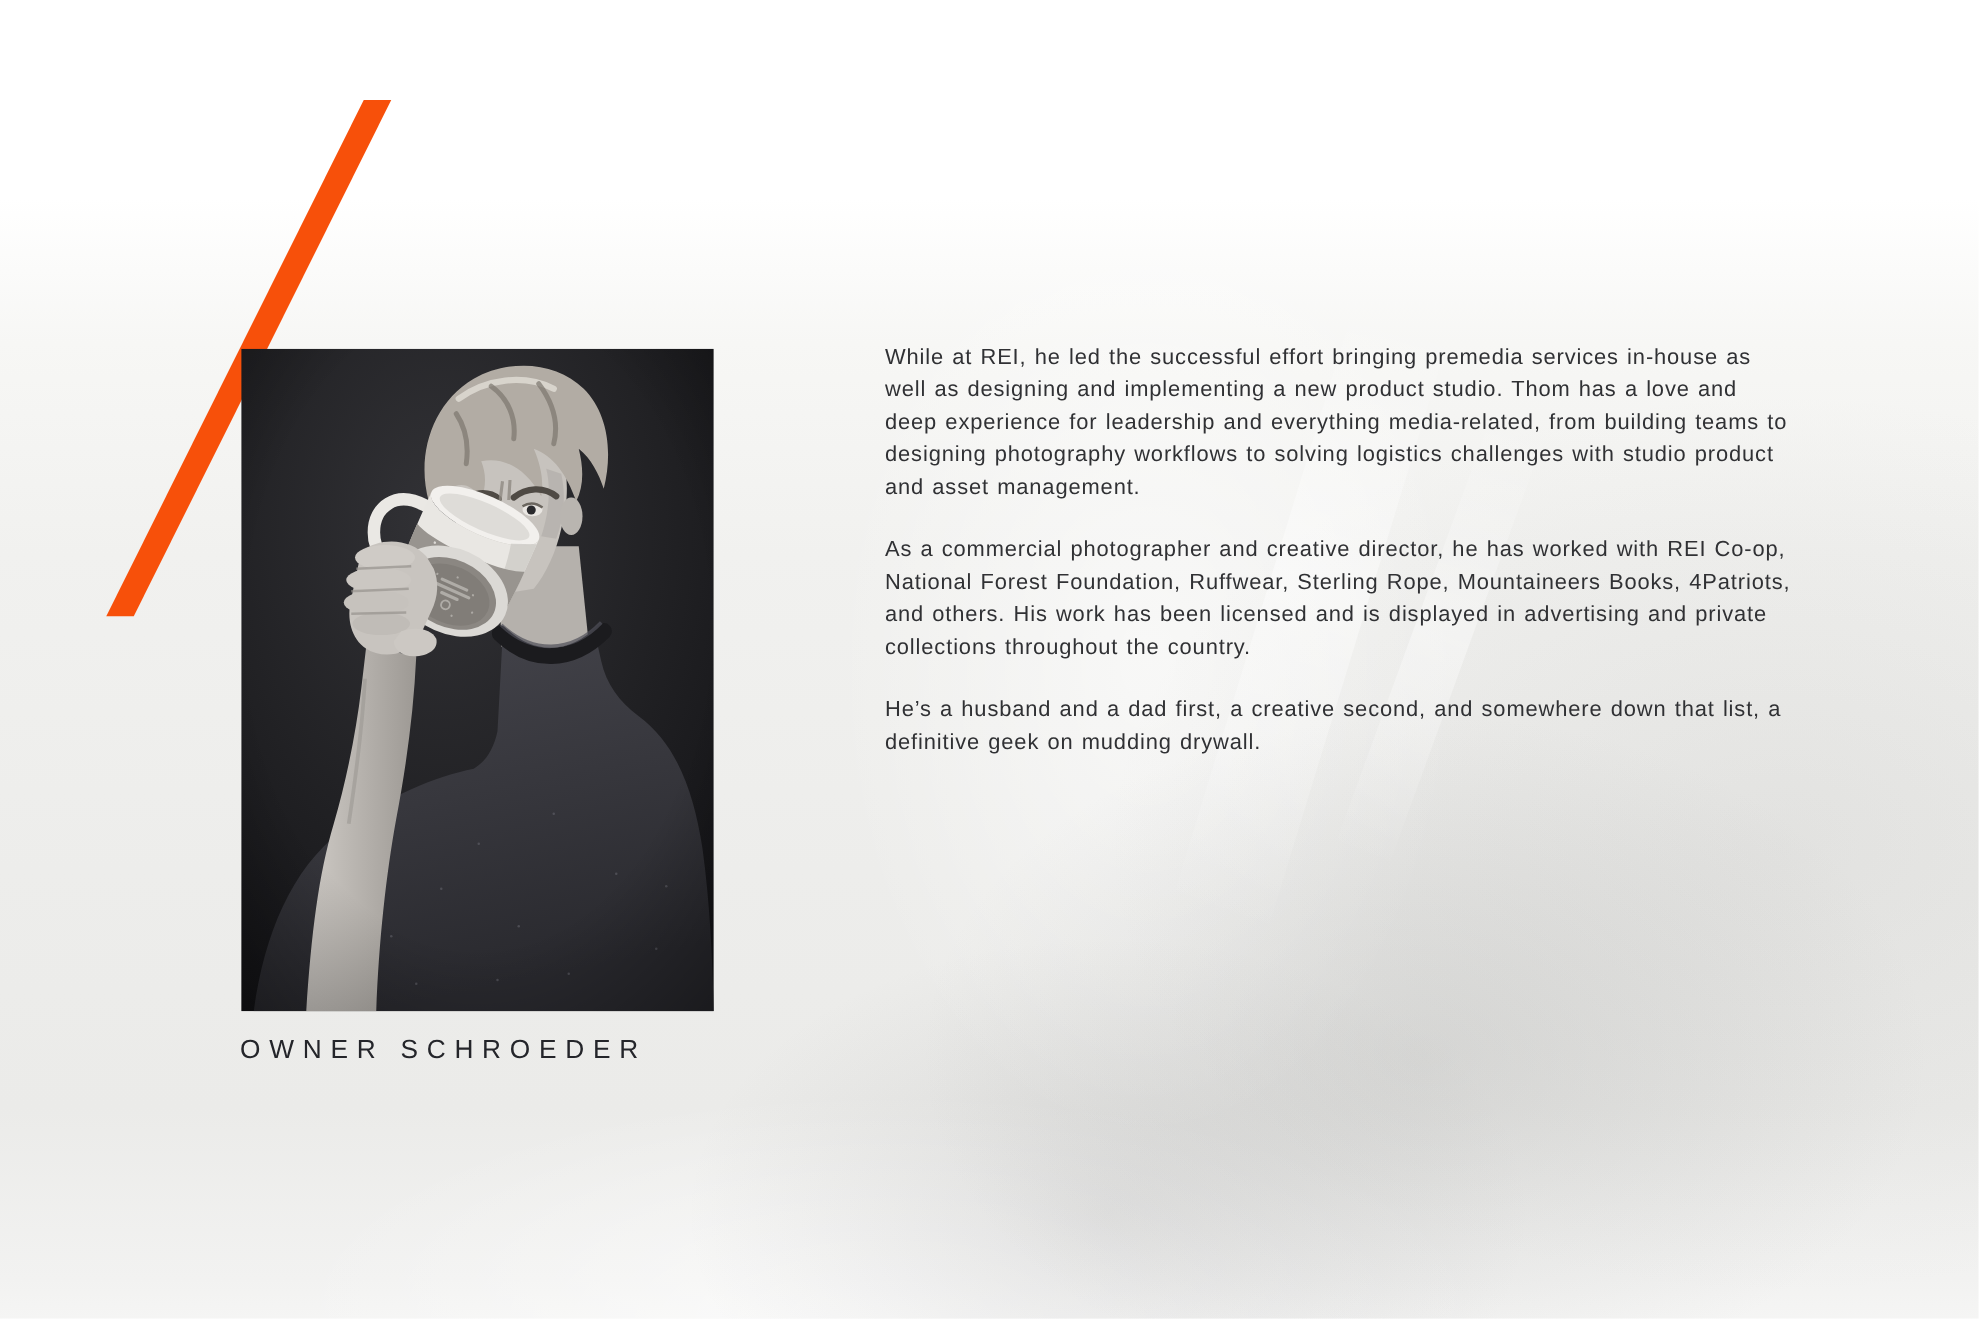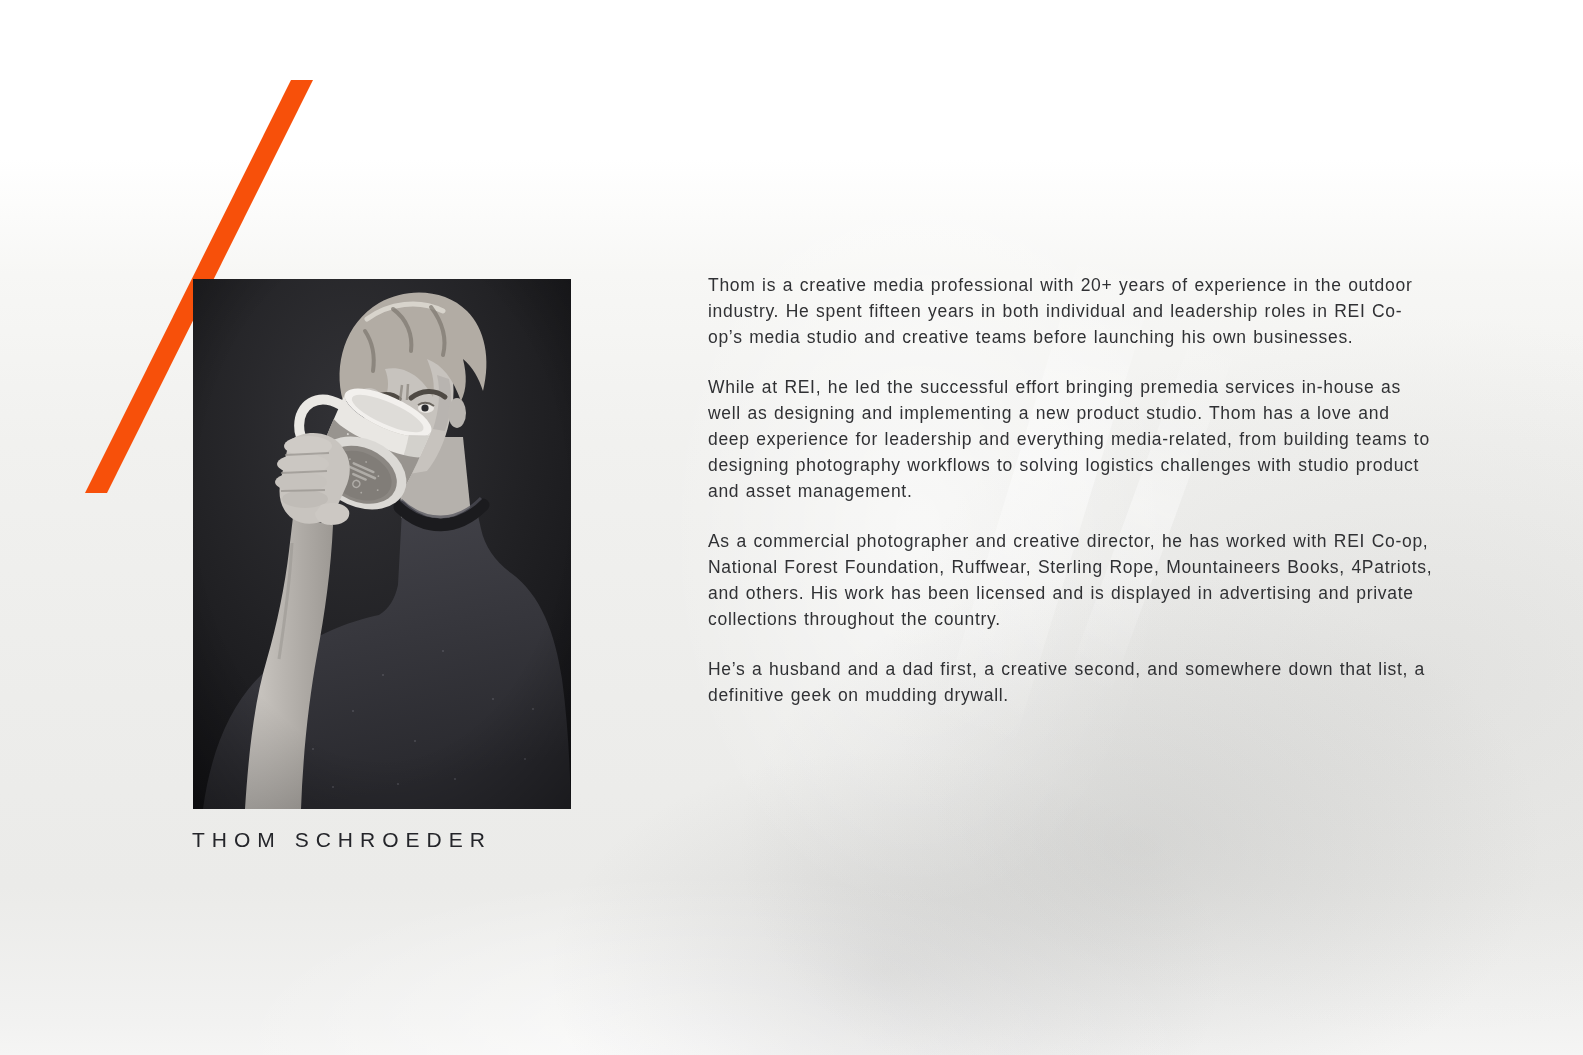--- a/index.html
+++ b/index.html
@@ -176,22 +176,21 @@
         <ellipse cx="108" cy="203" rx="26" ry="10" fill="#c6c2bd"></ellipse>
         <ellipse cx="112" cy="220" rx="23" ry="9" fill="#c0bcb7"></ellipse>
         <path d="M92 176 L 136 174 M 88 194 L 134 192 M 88 212 L 132 211" stroke="#97938e" stroke-width="2" opacity="0.7"></path>
         <path d="M128 226 C 140 222 152 224 156 232 C 158 240 150 246 138 246 C 128 246 122 240 122 234 Z" fill="#ccc8c3"></path>
       </g>
 
       <rect width="378" height="530" fill="url(#vig)"></rect>
     </svg>
   </figure>
 
-  <h1 class="name">THOM SCHROEDER</h1>
+  <h1 class="name">OWNER SCHROEDER</h1>
 
   <div class="bio">
-    <p>Thom is a creative media professional with 20+ years of experience in the outdoor industry. He spent fifteen years in both individual and leadership roles in REI Co-op’s media studio and creative teams before launching his own businesses.</p>
     <p>While at REI, he led the successful effort bringing premedia services in-house as well as designing and implementing a new product studio. Thom has a love and deep experience for leadership and everything media-related, from building teams to designing photography workflows to solving logistics challenges with studio product and asset management.</p>
     <p>As a commercial photographer and creative director, he has worked with REI Co-op, National Forest Foundation, Ruffwear, Sterling Rope, Mountaineers Books, 4Patriots, and others. His work has been licensed and is displayed in advertising and private collections throughout the country.</p>
     <p>He’s a husband and a dad first, a creative second, and somewhere down that list, a definitive geek on mudding drywall.</p>
   </div>
 
 </div>
 
 </body></html>

